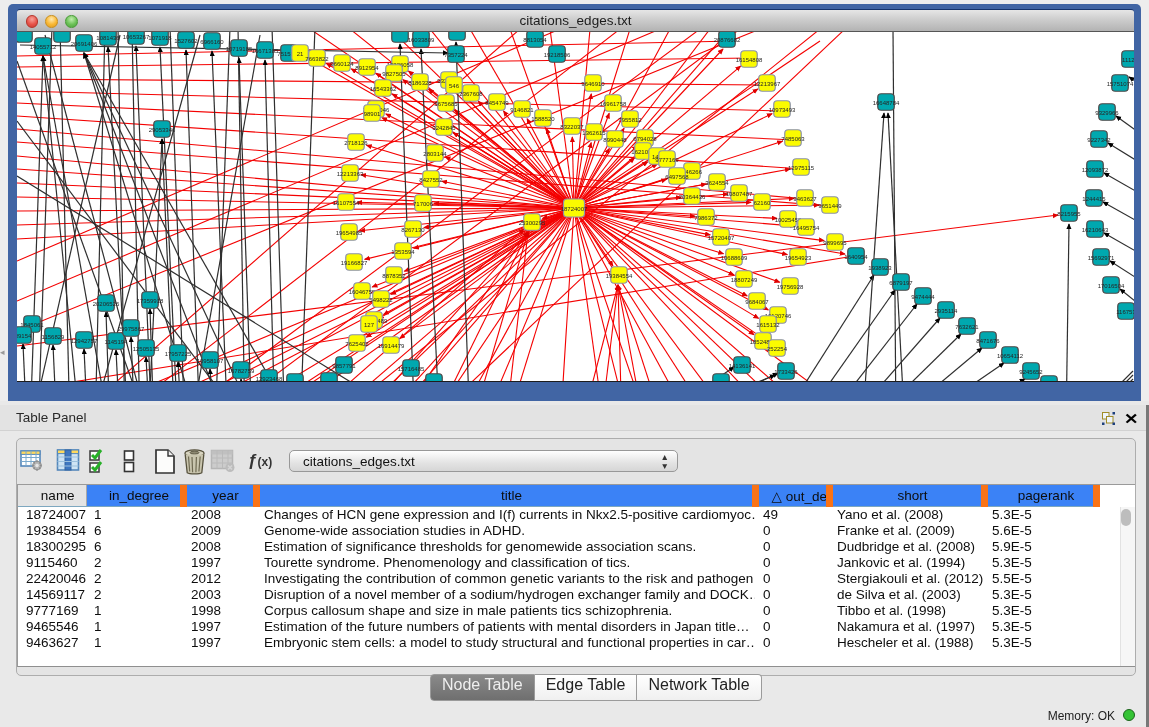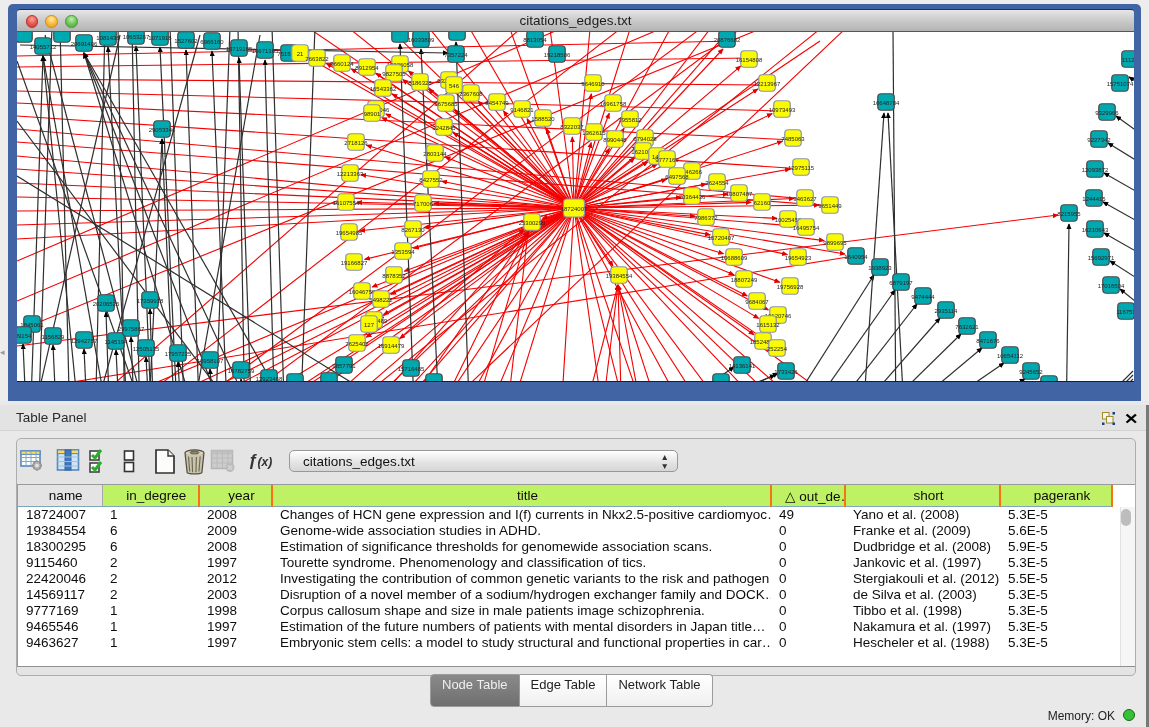--- a/index.html
+++ b/index.html
@@ -11,33 +11,33 @@
 #tl2{left:28.1px;background:radial-gradient(circle at 50% 30%,#ffe9b0,#f9b834 55%,#dd9a20);border:.5px solid #c98f1e}
 #tl3{left:48px;background:radial-gradient(circle at 50% 30%,#c0eead,#6cc157 55%,#4da23c);border:.5px solid #499b38}
 #canvas{position:absolute;left:17px;top:31.5px;width:1117px;height:350.5px;background:#fff;overflow:hidden;border-bottom:1px solid #1d1d1d}
 #panelgap{position:absolute;left:0;top:401px;width:1149px;height:326px;background:#e9e9e9}
 #pbar{position:absolute;left:0;top:405px;width:1149px;height:26px;background:#e3e3e3;border-bottom:1px solid #d2d2d2}
 #pbar .pt{position:absolute;left:16px;top:5px;font-size:13.5px;color:#2a2a2a}
 #pfloat{position:absolute;left:1102px;top:412px;width:13px;height:13px}
 #pclose{position:absolute;left:1125px;top:410px;font-size:15px;font-weight:bold;color:#000;transform:scaleX(1.15)}
 #toolpanel{position:absolute;left:16px;top:438px;width:1120px;height:238px;background:#e4e4e4;border:1px solid #adadad;border-radius:5px}
 .ic{position:absolute;top:448px}
-.fx{position:absolute;left:248px;top:451px;font-size:17px;font-style:italic;font-weight:bold;color:#333}
+.fx{position:absolute;left:248px;top:451px;font-size:17px;font-weight:bold;color:#333}
 .fx span{font-size:12px;font-weight:bold}
 #combo{position:absolute;left:289px;top:450px;width:389px;height:22px;background:linear-gradient(#ffffff,#e3e3e3 60%,#d6d6d6);border:1px solid #989898;border-radius:5px;font-size:13.5px;color:#111;padding:2.5px 0 0 13px}
 #combo .ar{position:absolute;right:8px;top:2px;font-size:8.5px;line-height:8.5px;color:#333;letter-spacing:0}
 #tablewrap{position:absolute;left:17px;top:484px;width:1118px;height:183px;background:#fff;overflow:hidden;border-top:1px solid #9a9a9a;border-left:1px solid #9a9a9a;border-bottom:1px solid #8f8f8f}
 table{border-collapse:collapse;table-layout:fixed;width:1075px;font-size:13.5px;color:#0d0d0d}
-th{height:21.5px;padding-left:12px;background:#bef264;border-right:2px solid #f97316;border-bottom:1px solid #7da7bf;font-weight:normal;font-size:13.5px;overflow:hidden;white-space:nowrap}
+th{height:21.5px;padding-left:12px;background:#3b82f6;border-right:7px solid #f97316;border-bottom:1px solid #7da7bf;font-weight:normal;font-size:13.5px;overflow:hidden;white-space:nowrap}
 th.c1{background:#e4e4e4;border-right:1px solid #a9a9a9}
 td{height:16.05px;padding:0 0 0 8px;overflow:hidden;white-space:nowrap}
-.c1{width:84px}.c2{width:97px}.c3{width:73px}.c4{width:499px}.c5{width:74px}.c6{width:155px}.c7{width:112px}
+.c1{width:68px}.c2{width:97px}.c3{width:73px}.c4{width:499px}.c5{width:74px}.c6{width:155px}.c7{width:112px}
 #sb{position:absolute;left:1120px;top:507px;width:15px;height:159px;background:#f6f6f6;border-left:1px solid #e2e2e2}
 #sbthumb{position:absolute;left:1121px;top:509px;width:10px;height:17px;background:#bdbdbd;border-radius:5px}
-#tabs{position:absolute;left:430px;top:674px;height:33px;display:flex;font-size:13px}
+#tabs{position:absolute;left:430px;top:674px;height:27px;display:flex;font-size:16px}
 .tab{border:1px solid #9b9b9b;border-left:none;background:linear-gradient(#ffffff,#f0f0f0);color:#222;padding:1px 11px 0;line-height:17px}
 #tab1{border-left:1px solid #9b9b9b;border-radius:4px 0 0 4px;background:linear-gradient(#8a8a8a,#6f6f6f);color:#efefef}
 #tab3{border-radius:0 4px 4px 0}
 #mem{position:absolute;right:34px;top:709px;font-size:12px;color:#222}
 #memdot{position:absolute;right:14px;top:709px;width:12px;height:12px;border-radius:50%;background:#35c335;border:1px solid #1c641c}
 #redge{position:absolute;right:0;top:405px;width:3px;height:322px;background:#787878}
 </style></head>
 <body>
 <div id="frame"></div>
 <div id="tbar">
@@ -651,21 +651,21 @@
           <td class="c5">0</td>
           <td class="c6">Dudbridge et al. (2008)</td>
           <td class="c7">5.9E-5</td>
         </tr>
 <tr>
           <td class="c1">9115460</td>
           <td class="c2">2</td>
           <td class="c3">1997</td>
           <td class="c4">Tourette syndrome. Phenomenology and classification of tics.</td>
           <td class="c5">0</td>
-          <td class="c6">Jankovic et al. (1997)</td>
+          <td class="c6">Jankovic et al. (1994)</td>
           <td class="c7">5.3E-5</td>
         </tr>
 <tr>
           <td class="c1">22420046</td>
           <td class="c2">2</td>
           <td class="c3">2012</td>
           <td class="c4">Investigating the contribution of common genetic variants to the risk and pathogen…</td>
           <td class="c5">0</td>
           <td class="c6">Stergiakouli et al. (2012)</td>
           <td class="c7">5.5E-5</td>
@@ -676,21 +676,21 @@
           <td class="c3">2003</td>
           <td class="c4">Disruption of a novel member of a sodium/hydrogen exchanger family and DOCK…</td>
           <td class="c5">0</td>
           <td class="c6">de Silva et al. (2003)</td>
           <td class="c7">5.3E-5</td>
         </tr>
 <tr>
           <td class="c1">9777169</td>
           <td class="c2">1</td>
           <td class="c3">1998</td>
-          <td class="c4">Corpus callosum shape and size in male patients image schizophrenia.</td>
+          <td class="c4">Corpus callosum shape and size in male patients tics schizophrenia.</td>
           <td class="c5">0</td>
           <td class="c6">Tibbo et al. (1998)</td>
           <td class="c7">5.3E-5</td>
         </tr>
 <tr>
           <td class="c1">9465546</td>
           <td class="c2">1</td>
           <td class="c3">1997</td>
           <td class="c4">Estimation of the future numbers of patients with mental disorders in Japan title…</td>
           <td class="c5">0</td>

